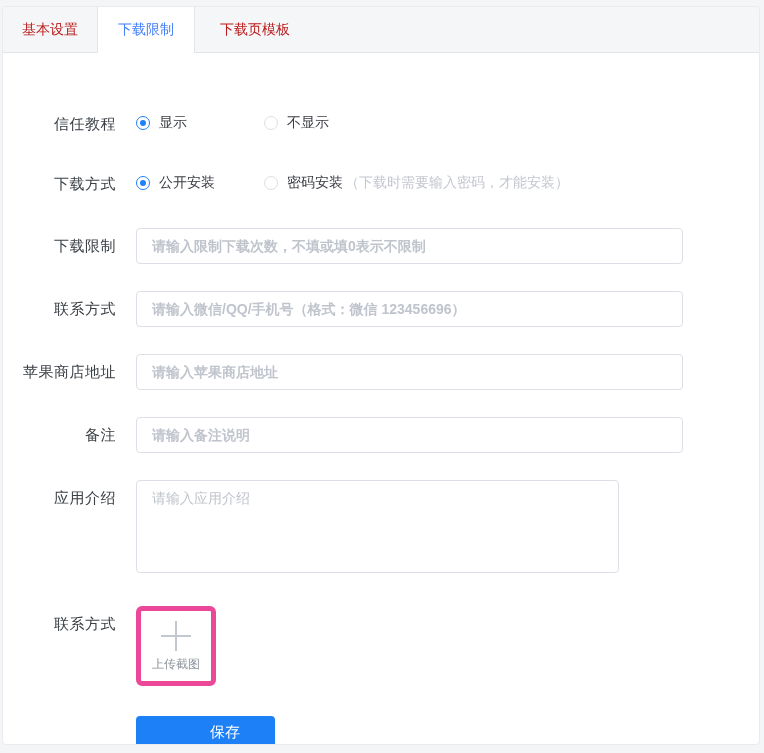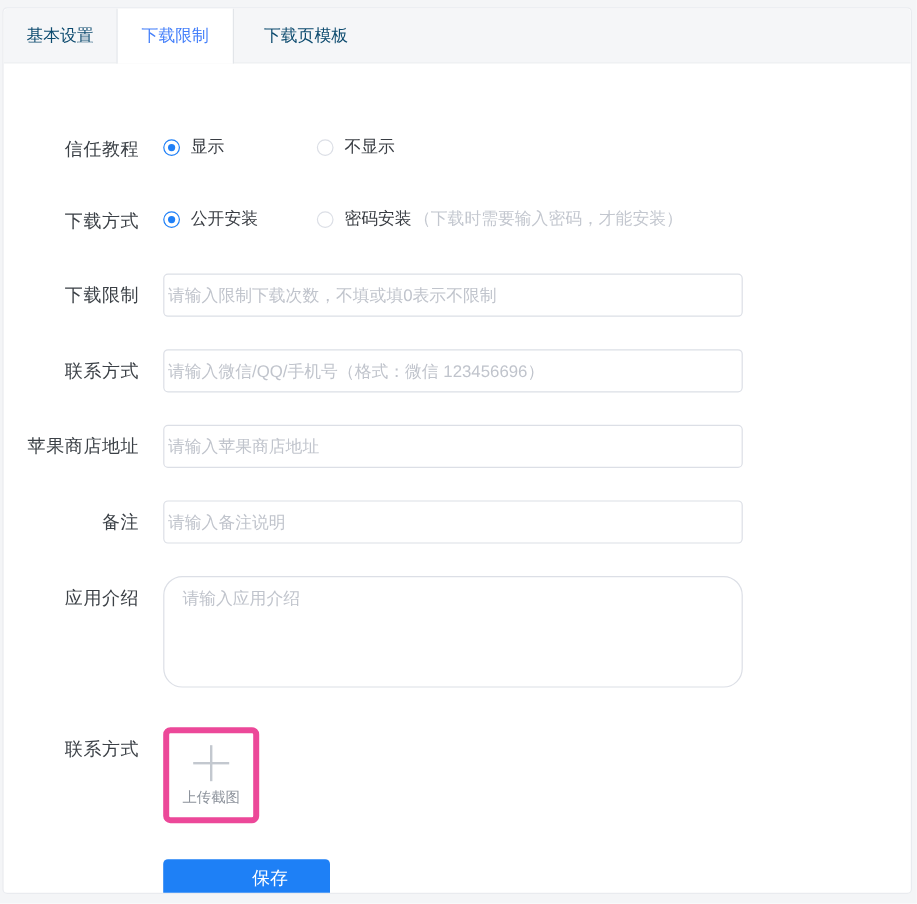--- a/index.html
+++ b/index.html
@@ -15,21 +15,21 @@
     background:#ffffff;border:1px solid #e9ebef;border-radius:4px;
     box-sizing:border-box;overflow:hidden;
   }
   
   .tabbar{
     display:flex;height:45px;background:#f5f6f8;
     border-bottom:1px solid #e2e5e9;border-radius:4px 4px 0 0;
   }
   .tab{
     height:45px;line-height:45px;text-align:center;
-    font-size:14px;color:#0c4a6e;width:94px;cursor:pointer;
+    font-size:14px;color:#b91c1c;width:94px;cursor:pointer;
     box-sizing:border-box;flex-shrink:0;
   }
   .tab.active{
     background:#ffffff;color:#447ffa;
     border-left:1px solid #e2e5e9;border-right:1px solid #e2e5e9;
     height:46px;position:relative;z-index:2;width:98px;
   }
   .tab.wide{width:120px;}
   
   .form{padding-top:36px;}
@@ -56,29 +56,30 @@
   }
   .radio.checked{border-color:#2080f7;}
   .radio.checked::after{
     content:"";position:absolute;left:3px;top:3px;width:6px;height:6px;
     border-radius:50%;background:#2080f7;
   }
   .radio-label{font-size:14px;color:#383c42;}
   .radio-hint{font-size:14px;color:#c3c7cf;margin-left:2px;}
   
   .text-input{
-    width:483px;height:36px;box-sizing:border-box;
+    width:547px;height:36px;box-sizing:border-box;
     border:1px solid #dcdfe6;border-radius:4px;
-    padding:0 3px;font-size:14px;color:#333;outline:none;
+    padding:0 15px;font-size:14px;color:#333;outline:none;
     font-family:"Liberation Sans","DejaVu Sans",sans-serif;
     background:#fff;
+    font-weight:bold;
   }
   .text-area{
     width:483px;height:93px;box-sizing:border-box;
-    border:1px solid #dcdfe6;border-radius:16px;
+    border:1px solid #dcdfe6;border-radius:4px;
     padding:9px 15px;font-size:14px;color:#333;outline:none;
     font-family:"Liberation Sans","DejaVu Sans",sans-serif;
     resize:none;background:#fff;
   }
   .text-input::placeholder,.text-area::placeholder{color:#c0c4cc;opacity:1;}
   
   .upload-box{
     width:80px;height:80px;border:5px solid #ec4899;border-radius:6px;
     box-sizing:border-box;background:#fff;cursor:pointer;
     display:flex;flex-direction:column;align-items:center;justify-content:center;

